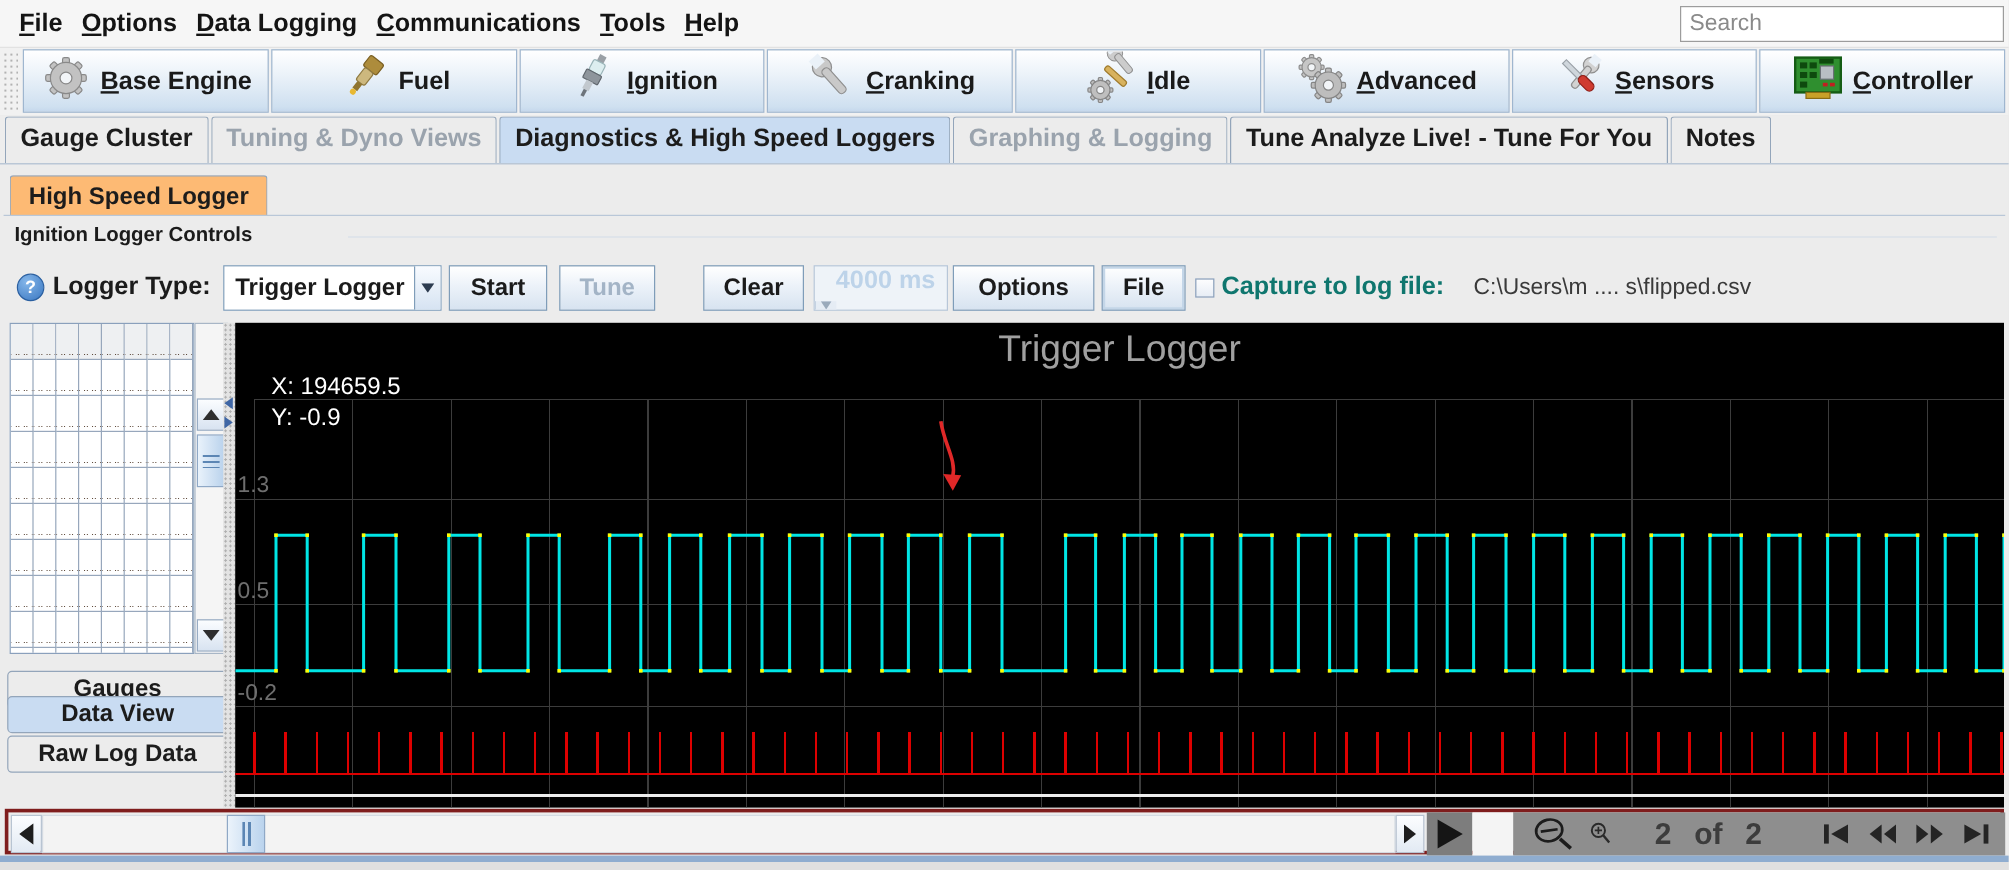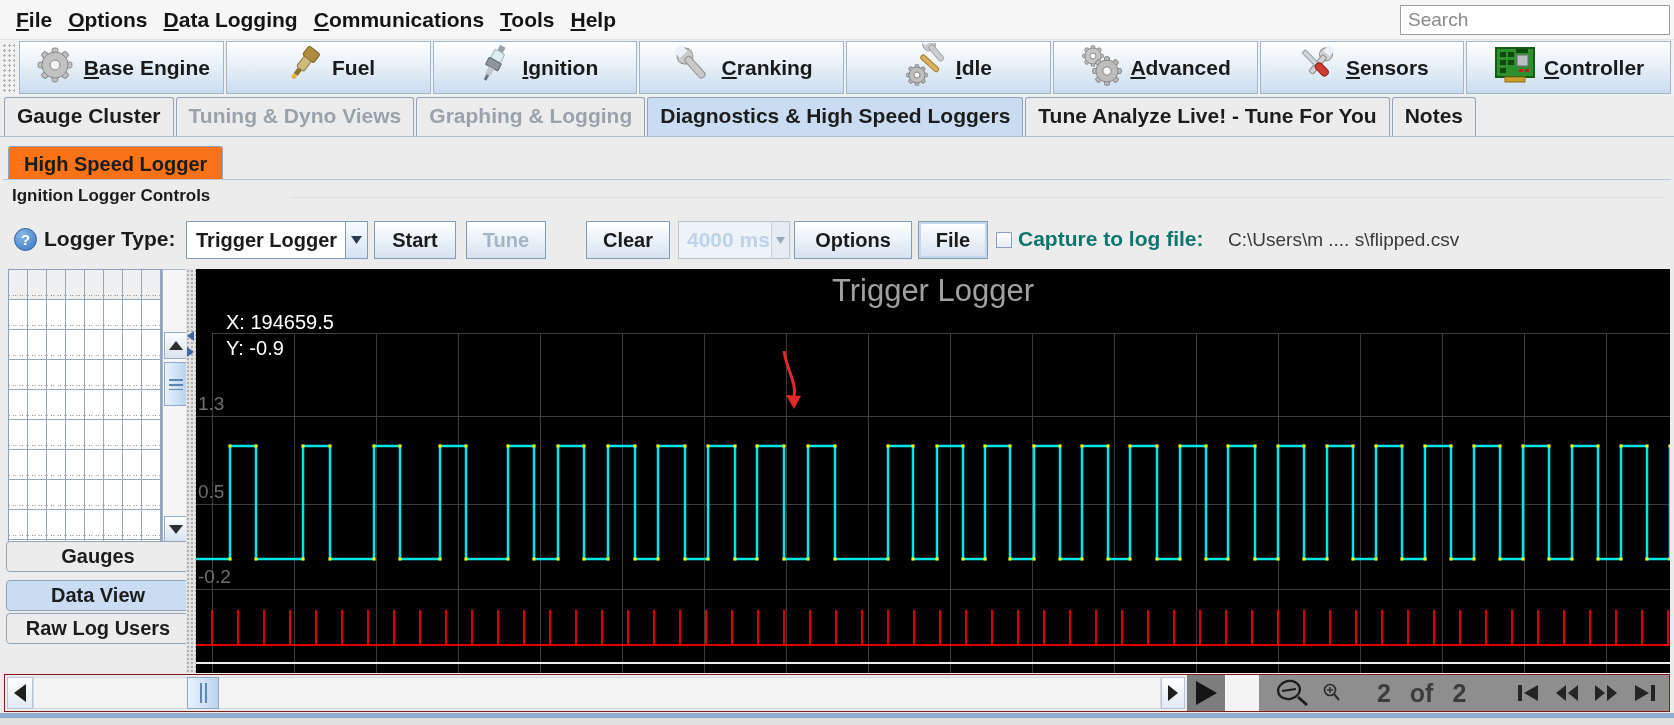--- a/index.html
+++ b/index.html
@@ -29,40 +29,40 @@
   
   .tabrow { height:40px; display:flex; align-items:flex-end; padding:3px 0 0 4px; background:#ededed; }
   .tab { border:1px solid #93a5ba; border-bottom:none; border-radius:3px 3px 0 0;
     background:#ececec; font-weight:bold; font-size:21px; color:#1c1c1c;
     padding:6px 12px 8px; margin-right:2px; white-space:nowrap; cursor:default; }
   .tab.dim { color:#9aa3ad; }
   .tab.active { background:#c9dcf2; }
   
   .content { position:relative; height:589px; background:#ececec; border-top:1px solid #aebfd2; }
   .subtab { position:absolute; left:8px; top:9px; height:34px; border:1px solid #8fa6c0; border-bottom:none;
-    border-radius:3px 3px 0 0; background:#f97316; font-weight:bold; font-size:20px; color:#1c1c1c;
+    border-radius:3px 3px 0 0; background:#fdba74; font-weight:bold; font-size:20px; color:#1c1c1c;
     padding:6px 15px; cursor:default; }
   .subtab-line { position:absolute; left:3px; right:3px; top:42px; height:1px; background:#b9c7d8; }
   .group-title { position:absolute; left:12px; top:49px; font-weight:bold; font-size:17px; color:#1b1b1b; }
   .group-line { position:absolute; left:290px; right:10px; top:60px; height:1px; background:#d6dee8; }
   .ctl { position:absolute; top:84px; height:38px; display:flex; align-items:center; justify-content:center;
     font-weight:bold; font-size:20px; color:#1b1b1b; cursor:default; }
   .help-icon { position:absolute; left:14px; top:91px; width:23px; height:23px; border-radius:50%;
     background:radial-gradient(circle at 35% 28%, #85b7ea, #3a77c1); border:1px solid #2a5fa0;
     color:#fff; font-size:15px; font-weight:bold; display:flex; align-items:center; justify-content:center; }
   .lbl-logger { position:absolute; left:44px; top:90px; font-weight:bold; font-size:21px; color:#1b1b1b; }
   .combo { left:186px; width:182px; border:1px solid #7f9db9; background:#fff; justify-content:flex-start; padding:0; }
   .combo-val { flex:1; padding-left:9px; font-weight:bold; font-size:20px; }
   .combo-btn { width:22px; align-self:stretch; border-left:1px solid #7f9db9;
     background:linear-gradient(#f8fbff, #d6e3f2); display:flex; align-items:center; justify-content:center; }
   .btn { border:1px solid #7f9db9; background:linear-gradient(#ffffff, #ecf2f9 45%, #d7e3f0); }
   .btn-start { left:374px; width:82px; }
   .btn-stop  { left:466px; width:80px; color:#a3b4c6; }
   .btn-clear { left:586px; width:84px; }
-  .spinner { left:678px; width:112px; border:1px solid #b7c6d8; background:#eef3f8; justify-content:flex-start; padding:0; }
+  .spinner { left:678px; width:112px; border:1px solid #b7c6d8; background:#eef3f8; justify-content:flex-start; padding:0;flex-direction:column; }
   .spin-val { flex:1; padding-left:8px; font-weight:bold; font-size:21px; color:#bdd3e9; }
   .spin-btn { width:18px; align-self:stretch; border-left:1px solid #c4d2e2; background:#e5ecf4;
     display:flex; align-items:center; justify-content:center; }
   .btn-options { left:794px; width:118px; }
   .btn-file { left:918px; width:70px; box-shadow:inset 0 0 0 2px #c4d6e8; }
   .checkbox { position:absolute; left:996px; top:95px; width:16px; height:16px;
     border:1px solid #8aa0bc; background:linear-gradient(#fdfdfe, #e7edf5); }
   .capture-label { position:absolute; left:1018px; top:90px; font-weight:bold; font-size:21px; color:#0f766e; }
   .capture-path { position:absolute; left:1228px; top:92px; font-size:19px; color:#3a3a3a; }
   
@@ -89,21 +89,21 @@
   
   .divider { position:absolute; left:186px; top:132px; width:10px; height:404px; background:#e3e3e3;
     background-image:radial-gradient(#aeaeae 1px, transparent 1.1px); background-size:4px 4px; }
   .div-tri { position:absolute; left:1px; width:0; height:0; }
   .div-tri.l { top:62px; border-top:5px solid transparent; border-bottom:5px solid transparent; border-right:7px solid #3f66a5; }
   .div-tri.r { top:78px; border-top:5px solid transparent; border-bottom:5px solid transparent; border-left:7px solid #3f66a5; }
   .chart { position:absolute; left:196px; top:132px; width:1474px; height:404px; background:#000; overflow:hidden; }
   .chart-title { position:absolute; left:0; top:4px; width:100%; text-align:center; color:#a0a0a0; font-size:31px; }
   .readout { position:absolute; left:30px; top:40px; color:#ffffff; font-size:20px; line-height:26px; }
   
-  .hscroll-row { position:absolute; left:4px; top:537px; width:1666px; height:38px; background:#ececec; border:1px solid #7f1d1d; }
+  .hscroll-row { position:absolute; left:4px; top:537px; width:1666px; height:38px; background:#ececec; border:3px solid #7f1d1d; }
   .hs-btn { position:absolute; top:2px; width:26px; height:32px; border:1px solid #b8c4d2;
     background:linear-gradient(#fcfdff, #e2eaf3); display:flex; align-items:center; justify-content:center; }
   .hs-left { left:2px; } .hs-right { left:1156px; width:24px; }
   .hs-track { position:absolute; left:28px; top:2px; width:1128px; height:32px; background:#f3f3f3; border:1px solid #d4dae2; }
   .hs-thumb { position:absolute; left:182px; top:2px; width:32px; height:32px; border:1px solid #8fa8c6;
     background:linear-gradient(90deg, #ebf3fb, #bad3ed); }
   .hs-thumb::after { content:""; position:absolute; top:5px; bottom:5px; left:12px; width:9px;
     background:repeating-linear-gradient(90deg, #5c86b4 0 2px, transparent 2px 5px); }
   .play-btn { position:absolute; left:1182px; top:0; width:38px; height:36px; background:#7d7d7d;
     display:flex; align-items:center; justify-content:center; }
@@ -267,22 +267,22 @@
             <rect x="12" y="34" width="20" height="5" fill="#c8a028" stroke="#8a6c14"></rect>
           </svg></span>
         <span><u>C</u>ontroller</span>
       </div>
     </div>
 </div>
 
 <div class="tabrow" id="main-tabs">
     <div class="tab">Gauge Cluster</div>
     <div class="tab dim">Tuning &amp; Dyno Views</div>
+    <div class="tab active">Diagnostics &amp; High Speed Loggers</div>
     <div class="tab dim">Graphing &amp; Logging</div>
-    <div class="tab active">Diagnostics &amp; High Speed Loggers</div>
     <div class="tab">Tune Analyze Live! - Tune For You</div>
     <div class="tab">Notes</div>
   </div>
 
 <div class="content">
 
   <div class="subtab">High Speed Logger</div>
   <div class="subtab-line"></div>
 
   <div class="group-title">Ignition Logger Controls</div>
@@ -405,23 +405,23 @@
   <div class="vscroll">
     <div class="vs-btn vs-up">
         <span class="tri-up"></span>
       </div>
     <div class="vs-thumb"></div>
     <div class="vs-btn vs-down">
         <span class="tri-dn"></span>
       </div>
   </div>
   <div id="view-tabs">
-      <div class="view-tab" style="top: 404px;">Gauges</div>
+      <div class="view-tab" style="top: 422px;">Gauges</div>
       <div class="view-tab active" style="top: 443px;">Data View</div>
-      <div class="view-tab" style="top: 476px;">Raw Log Users</div>
+      <div class="view-tab" style="top: 476px;">Raw Log Data</div>
     </div>
 
   <div class="divider">
     <span class="div-tri l"></span>
     <span class="div-tri r"></span>
   </div>
 
   <div class="chart">
     <div class="chart-title">Trigger Logger</div>
     <div class="readout">

